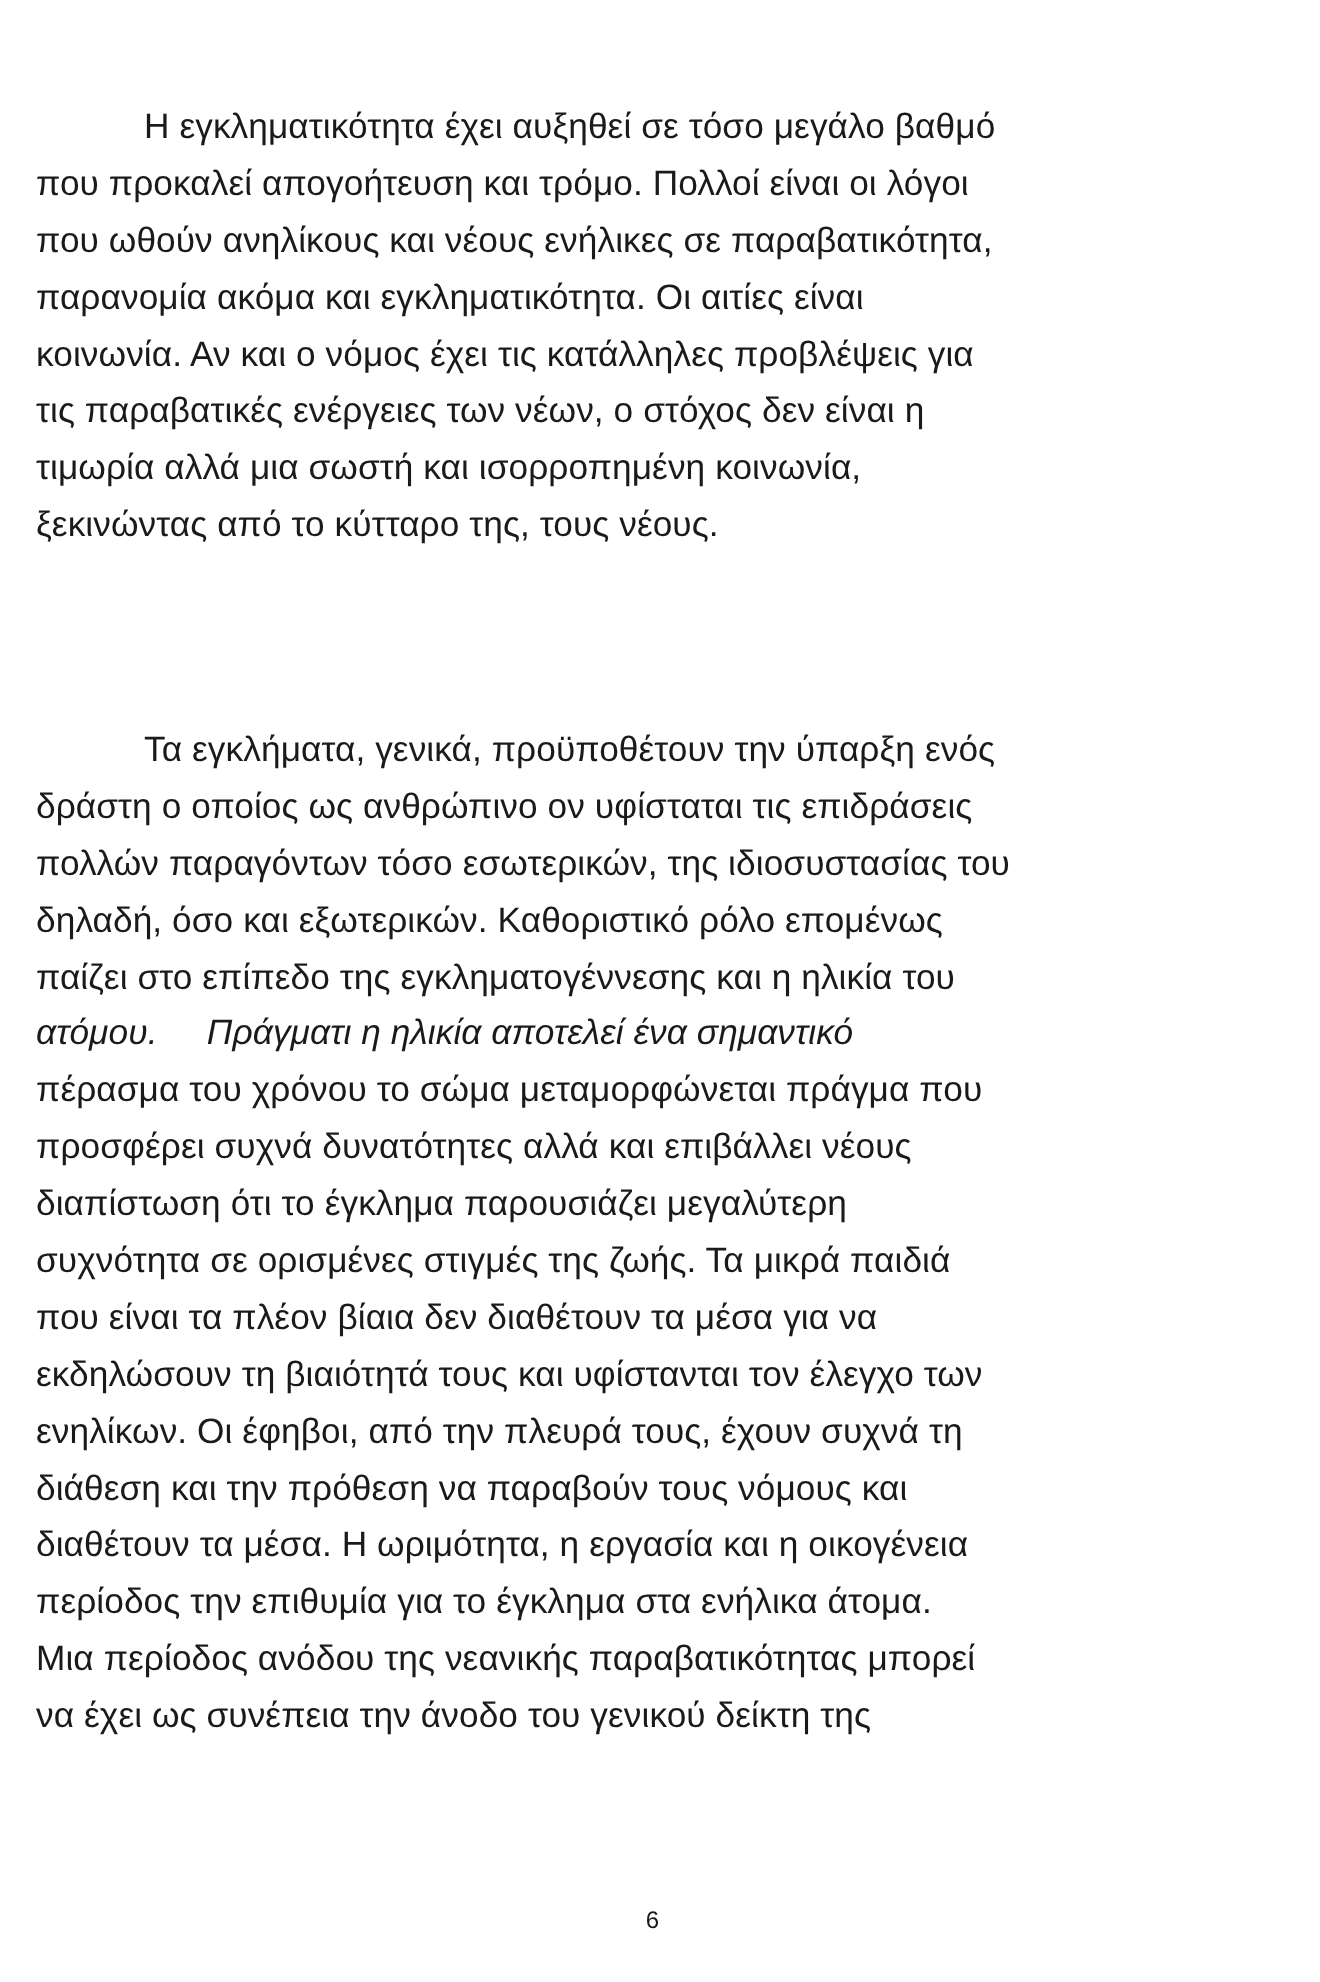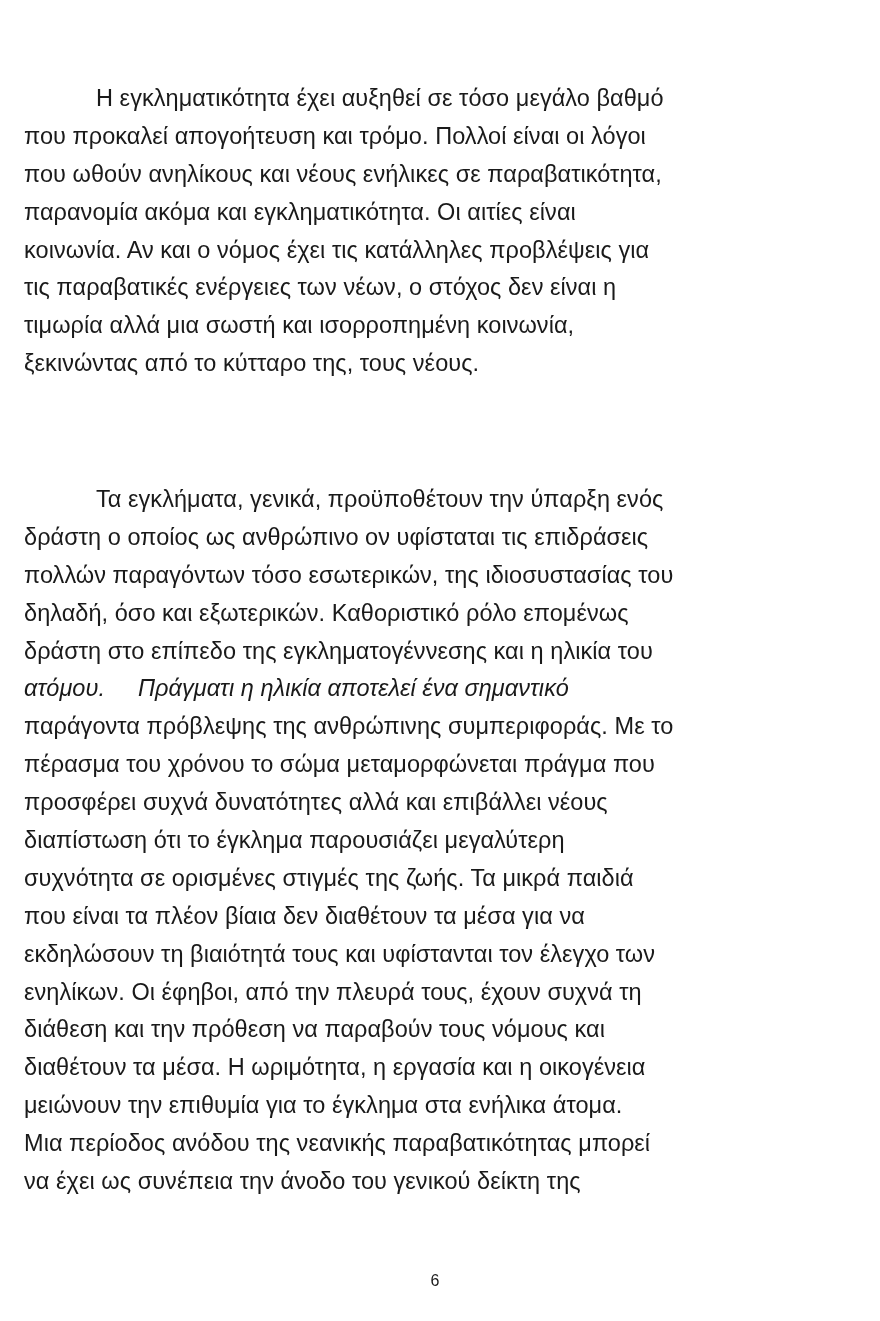--- a/index.html
+++ b/index.html
@@ -32,21 +32,21 @@
       display: block;
       height: 37.9px;
       line-height: 37.9px;
       font-size: 23.5px;
       white-space: nowrap;
       letter-spacing: 0.05px;
     }
     .line.indent {
       padding-left: 72px;
     }
-    #para-1 { top: 80px; }
+    #para-1 { top: 66px; }
     #para-2 { top: 481px; }
     .page-number {
       position: absolute;
       left: 0;
       width: 870px;
       top: 1270px;
       text-align: center;
       font-size: 16px;
       line-height: 22px;
       color: #1a1a1a;
@@ -66,32 +66,31 @@
     <span class="line">τις παραβατικές ενέργειες των νέων, ο στόχος δεν είναι η</span>
     <span class="line">τιμωρία αλλά μια σωστή και ισορροπημένη κοινωνία,</span>
     <span class="line">ξεκινώντας από το κύτταρο της, τους νέους.</span>
   </div>
 
   <div class="para" id="para-2">
     <span class="line indent">Τα εγκλήματα, γενικά, προϋποθέτουν την ύπαρξη ενός</span>
     <span class="line">δράστη ο οποίος ως ανθρώπινο ον υφίσταται τις επιδράσεις</span>
     <span class="line">πολλών παραγόντων τόσο εσωτερικών, της ιδιοσυστασίας του</span>
     <span class="line">δηλαδή, όσο και εξωτερικών. Καθοριστικό ρόλο επομένως</span>
-    <span class="line">δράστη στο επίπεδο της εγκληματογέννεσης και η ηλικία του</span>
+    <span class="line">παίζει στο επίπεδο της εγκληματογέννεσης και η ηλικία του</span>
     <span class="line" style="white-space: pre; font-style: italic;">ατόμου.     Πράγματι η ηλικία αποτελεί ένα σημαντικό</span>
-    <span class="line">παράγοντα πρόβλεψης της ανθρώπινης συμπεριφοράς. Με το</span>
     <span class="line">πέρασμα του χρόνου το σώμα μεταμορφώνεται πράγμα που</span>
     <span class="line">προσφέρει συχνά δυνατότητες αλλά και επιβάλλει νέους</span>
     <span class="line">διαπίστωση ότι το έγκλημα παρουσιάζει μεγαλύτερη</span>
     <span class="line">συχνότητα σε ορισμένες στιγμές της ζωής. Τα μικρά παιδιά</span>
     <span class="line">που είναι τα πλέον βίαια δεν διαθέτουν τα μέσα για να</span>
     <span class="line">εκδηλώσουν τη βιαιότητά τους και υφίστανται τον έλεγχο των</span>
     <span class="line">ενηλίκων. Οι έφηβοι, από την πλευρά τους, έχουν συχνά τη</span>
     <span class="line">διάθεση και την πρόθεση να παραβούν τους νόμους και</span>
     <span class="line">διαθέτουν τα μέσα. Η ωριμότητα, η εργασία και η οικογένεια</span>
-    <span class="line">μειώνουν την επιθυμία για το έγκλημα στα ενήλικα άτομα.</span>
+    <span class="line">περίοδος την επιθυμία για το έγκλημα στα ενήλικα άτομα.</span>
     <span class="line">Μια περίοδος ανόδου της νεανικής παραβατικότητας μπορεί</span>
     <span class="line">να έχει ως συνέπεια την άνοδο του γενικού δείκτη της</span>
   </div>
 
   <div class="page-number">6</div>
 
 </div>
 
 </body></html>

